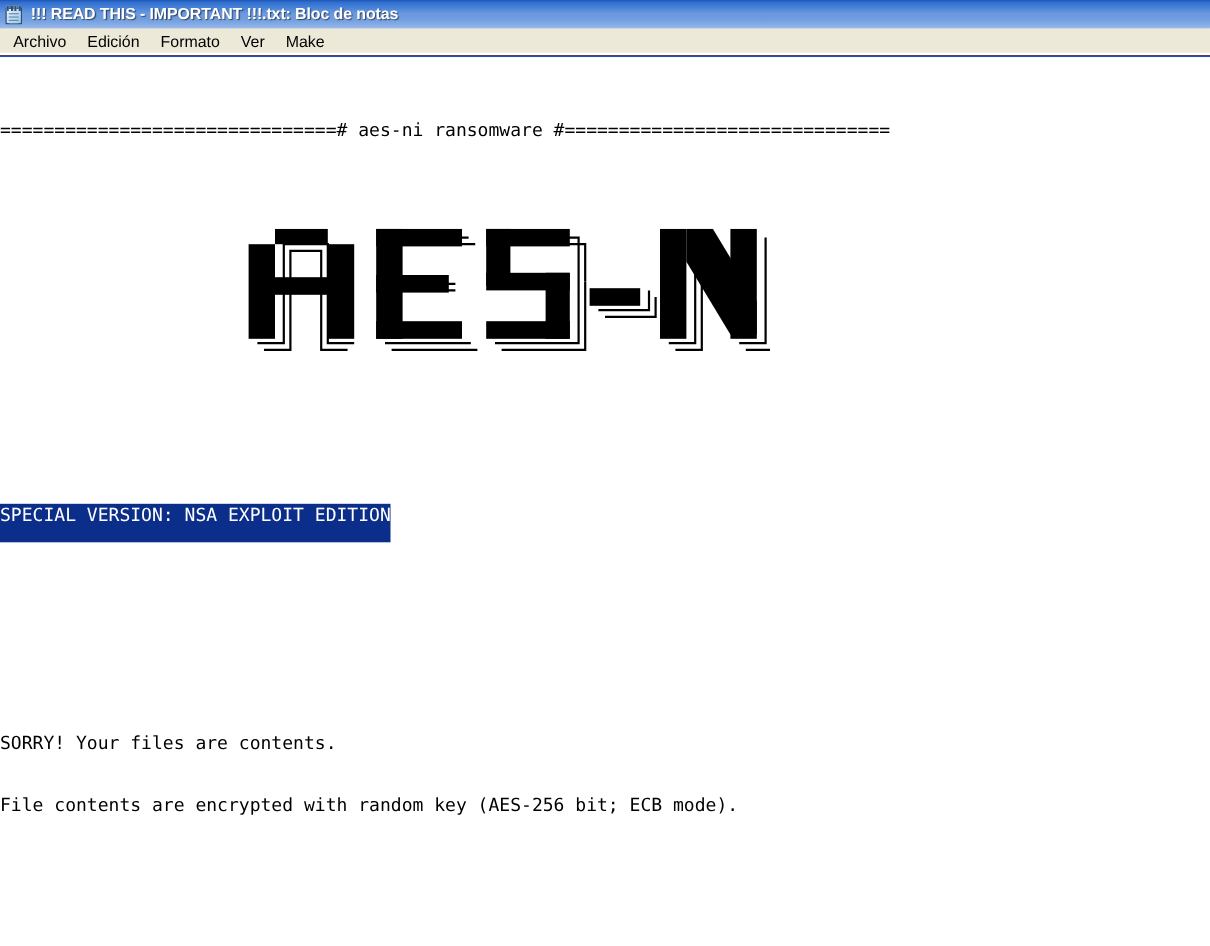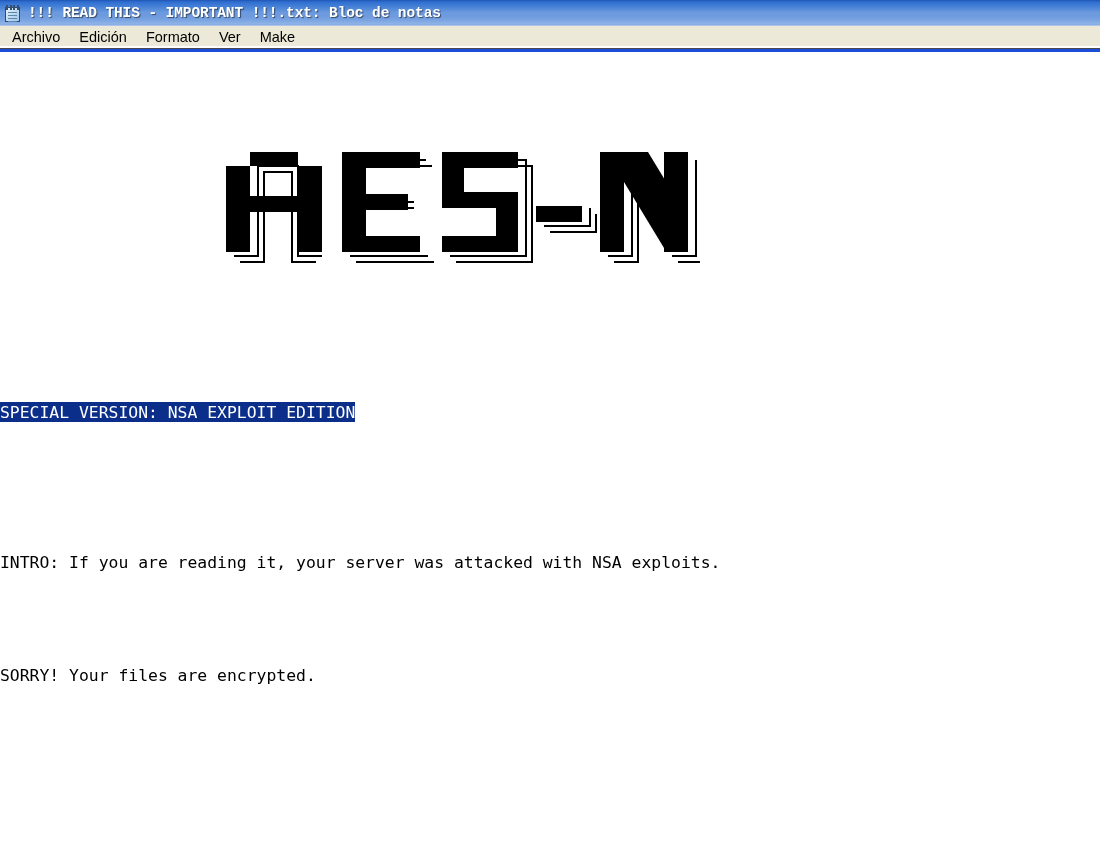--- a/index.html
+++ b/index.html
@@ -94,28 +94,28 @@
     margin-bottom: 2px;
   }
 
   .title-text {
     color: #ffffff;
     font-size: 14.5px;
     font-weight: bold;
     letter-spacing: -0.1px;
     text-shadow: 1px 1px 1px rgba(0,0,0,0.55);
     white-space: nowrap;
-    font-family: Liberation Mono, monospace;
+    font-family: Liberation Sans, sans-serif;
   }
 
   .menubar {
     flex: 0 0 26px;
     height: 26px;
     background: #ece9d8;
-    border-bottom: 4px solid #1d4ed8;
+    border-bottom: 2px solid #1d4ed8;
     box-shadow: inset 0 -2px 0 #ffffff;
     display: flex;
     align-items: flex-end;
     padding-left: 3px;
     box-sizing: border-box;
     position: relative;
   }
   .menubar::after{
     content:"";
     position:absolute;
@@ -149,21 +149,21 @@
     white-space: pre;
     letter-spacing: 0px;
     padding-top: 2px;
   }
   .line { white-space: pre; height: 18.8px; }
   .line.blank { color: transparent; }
 
   .sel {
     background: #0b2e8a;
     color: #ffffff;
-    padding: 1px 0 0 0;
+    padding: 1px 0 15px 0;
   }
 
   
   .logo-wrap {
     height: 118px;
     position: relative;
     margin: 4px 0 2px 0;
   }
   .logo {
     position: absolute;
@@ -199,20 +199,21 @@
     <div class="menu-item">Archivo</div>
     <div class="menu-item">Edición</div>
     <div class="menu-item">Formato</div>
     <div class="menu-item">Ver</div>
     <div class="menu-item">Make</div>
   </div>
 
   <div class="textarea">
     <div class="doc">
 
+      <div class="line">===============================# aes-ni ransomware #==============================</div>
 
       
       <div class="logo-wrap">
         <svg class="logo" width="510" height="118" viewBox="0 0 510 118" xmlns="http://www.w3.org/2000/svg">
           <g fill="#000000">
 
             <rect x="30" y="14" width="24" height="86"></rect>
             <rect x="54" y="0" width="48" height="14"></rect>
             <rect x="102" y="14" width="24" height="86"></rect>
             <rect x="54" y="44" width="48" height="16"></rect>
@@ -274,23 +275,23 @@
           </g>
         </svg>
       </div>
 
       <div class="line blank"> </div>
 
       <div class="line"><span class="sel">SPECIAL VERSION: NSA EXPLOIT EDITION</span></div>
 
       <div class="line blank"> </div>
 
-      <div class="line">INTRO: If you are reading it, your server was attacked with NSA exploits.</div>
       <div class="line"> </div>
-      <div class="line">SORRY! Your files are encrypted.</div>
+      <div class="line">SORRY! Your files are contents.</div>
+      <div class="line">File contents are encrypted with random key (AES-256 bit; ECB mode).</div>
       
       
       
       
       
       
       
       
       
       

